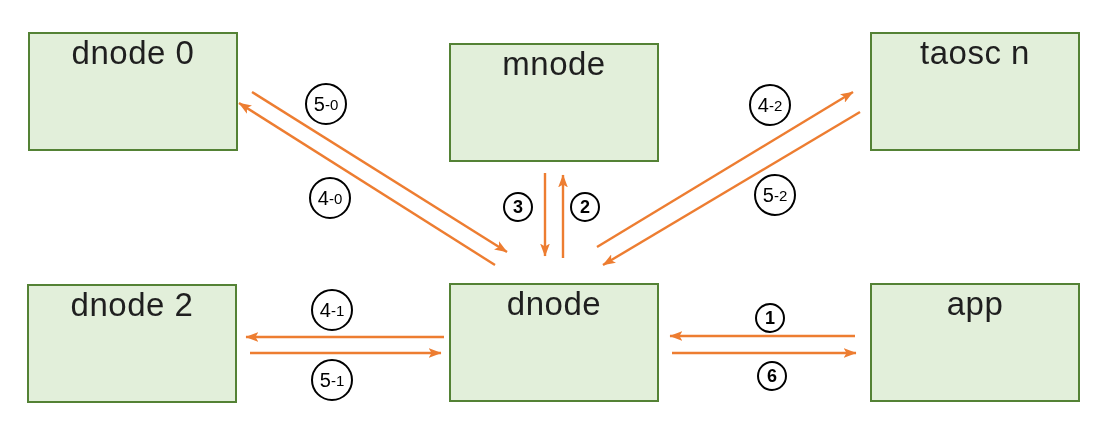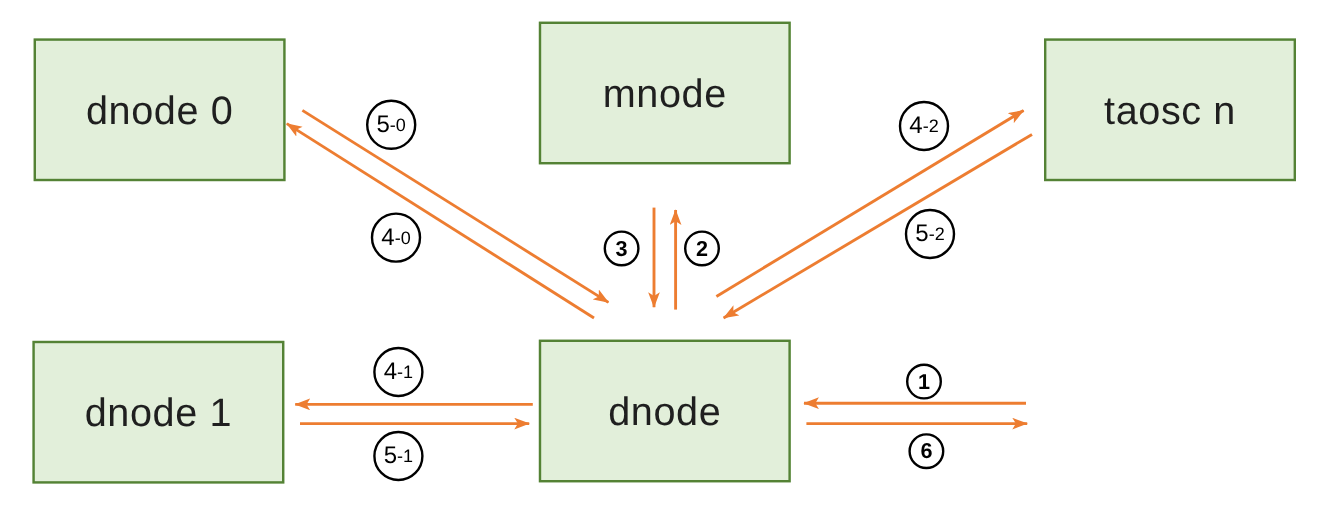--- a/index.html
+++ b/index.html
@@ -15,21 +15,21 @@
     position:absolute;
     left:0;top:0;
     width:1114px;height:438px;
   }
   .node{
     position:absolute;
     box-sizing:border-box;
     width:210px;height:119px;
     background:#e2efda;
     border:2px solid #548235;
-    display:flex;align-items:center;justify-content:center;
+    display:flex;align-items:flex-start;justify-content:center;
     font-size:33px;
     color:#1f1f1f;
     letter-spacing:0.5px;
   }
   .badge{
     position:absolute;
     box-sizing:border-box;
     background:#ffffff;
     border-radius:50%;
     display:flex;align-items:center;justify-content:center;
@@ -75,31 +75,34 @@
     <line x1="444" y1="337" x2="246" y2="337" stroke="#ed7d31" stroke-width="2.4" marker-end="url(#ah)"></line>
     <line x1="250" y1="353" x2="441" y2="353" stroke="#ed7d31" stroke-width="2.4" marker-end="url(#ah)"></line>
 
     <line x1="855" y1="336" x2="670" y2="336" stroke="#ed7d31" stroke-width="2.4" marker-end="url(#ah)"></line>
     <line x1="672" y1="353" x2="856" y2="353" stroke="#ed7d31" stroke-width="2.4" marker-end="url(#ah)"></line>
   </svg>
 
   <div class="node" style="left:28px;top:32px">
     <span>dnode 0</span>
   </div>
-  <div class="node" style="left:449px;top:18px">
+  <div class="node" style="left:449px;top:43px">
     <span>mnode</span>
   </div>
   <div class="node" style="left:870px;top:32px">
     <span>taosc n</span>
   </div>
   <div class="node" style="left:27px;top:284px">
-    <span>dnode 1</span>
+    <span>dnode 2</span>
   </div>
   <div class="node" style="left:449px;top:283px">
     <span>dnode</span>
+  </div>
+  <div class="node" style="left:870px;top:283px">
+    <span>app</span>
   </div>
 
   <div class="badge big" style="left:305px;top:83px">
     <span>5</span>
       <span class="sfx">-0</span>
   </div>
   <div class="badge big" style="left:309px;top:177px">
     <span>4</span>
       <span class="sfx">-0</span>
   </div>

